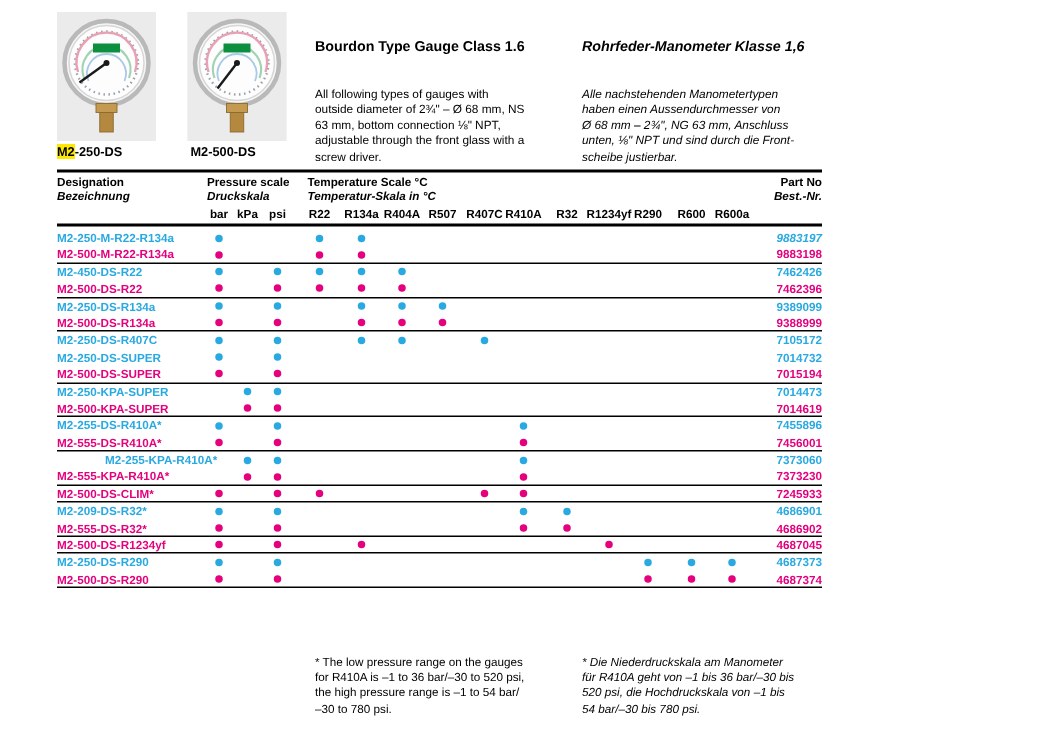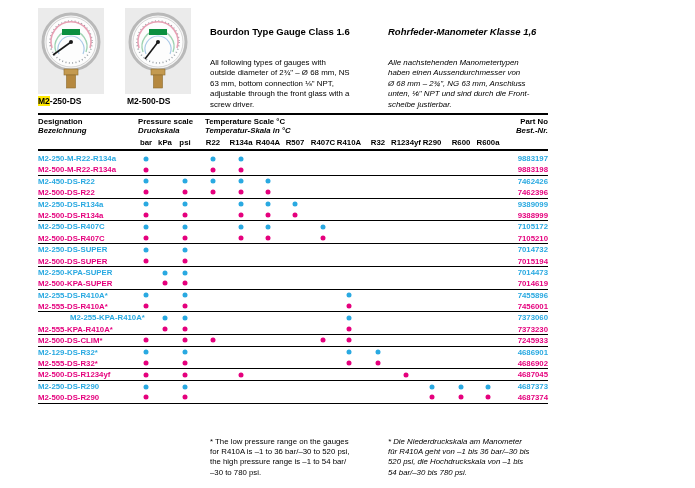--- a/index.html
+++ b/index.html
@@ -117,21 +117,21 @@
         <div class="hcell ccenter" style="left: 450px; top: 23px;">R600a</div>
       </div>
   </div>
   <div class="rule2" style="top:36px;"></div>
   <div id="rows" style="margin-top:2px;">
       <div class="trow">
         <span class="des" style="color: rgb(41, 169, 225);">M2-250-M-R22-R134a</span>
         <span class="dot" style="left: 108px; background: rgb(41, 169, 225);"></span>
         <span class="dot" style="left: 175px; background: rgb(41, 169, 225);"></span>
         <span class="dot" style="left: 203px; background: rgb(41, 169, 225);"></span>
-        <span class="pno" style="color: rgb(41, 169, 225);">9883197</span>
+        <span class="pno" style="color: rgb(41, 169, 225); font-style: italic;">9883197</span>
       </div>
       <div class="trow sep">
         <span class="des" style="color: rgb(229, 0, 125);">M2-500-M-R22-R134a</span>
         <span class="dot" style="left: 108px; background: rgb(229, 0, 125);"></span>
         <span class="dot" style="left: 175px; background: rgb(229, 0, 125);"></span>
         <span class="dot" style="left: 203px; background: rgb(229, 0, 125);"></span>
         <span class="pno" style="color: rgb(229, 0, 125);">9883198</span>
       </div>
       <div class="trow">
         <span class="des" style="color: rgb(41, 169, 225);">M2-450-DS-R22</span>
@@ -171,29 +171,20 @@
       </div>
       <div class="trow">
         <span class="des" style="color: rgb(41, 169, 225);">M2-250-DS-R407C</span>
         <span class="dot" style="left: 108px; background: rgb(41, 169, 225);"></span>
         <span class="dot" style="left: 147px; background: rgb(41, 169, 225);"></span>
         <span class="dot" style="left: 203px; background: rgb(41, 169, 225);"></span>
         <span class="dot" style="left: 230px; background: rgb(41, 169, 225);"></span>
         <span class="dot" style="left: 285px; background: rgb(41, 169, 225);"></span>
         <span class="pno" style="color: rgb(41, 169, 225);">7105172</span>
       </div>
-      <div class="trow sep">
-        <span class="des" style="color: rgb(229, 0, 125);">M2-500-DS-R407C</span>
-        <span class="dot" style="left: 108px; background: rgb(229, 0, 125);"></span>
-        <span class="dot" style="left: 147px; background: rgb(229, 0, 125);"></span>
-        <span class="dot" style="left: 203px; background: rgb(229, 0, 125);"></span>
-        <span class="dot" style="left: 230px; background: rgb(229, 0, 125);"></span>
-        <span class="dot" style="left: 285px; background: rgb(229, 0, 125);"></span>
-        <span class="pno" style="color: rgb(229, 0, 125);">7105210</span>
-      </div>
       <div class="trow">
         <span class="des" style="color: rgb(41, 169, 225);">M2-250-DS-SUPER</span>
         <span class="dot" style="left: 108px; background: rgb(41, 169, 225);"></span>
         <span class="dot" style="left: 147px; background: rgb(41, 169, 225);"></span>
         <span class="pno" style="color: rgb(41, 169, 225);">7014732</span>
       </div>
       <div class="trow sep">
         <span class="des" style="color: rgb(229, 0, 125);">M2-500-DS-SUPER</span>
         <span class="dot" style="left: 108px; background: rgb(229, 0, 125);"></span>
         <span class="dot" style="left: 147px; background: rgb(229, 0, 125);"></span>
@@ -242,21 +233,21 @@
       <div class="trow sep">
         <span class="des" style="color: rgb(229, 0, 125);">M2-500-DS-CLIM*</span>
         <span class="dot" style="left: 108px; background: rgb(229, 0, 125);"></span>
         <span class="dot" style="left: 147px; background: rgb(229, 0, 125);"></span>
         <span class="dot" style="left: 175px; background: rgb(229, 0, 125);"></span>
         <span class="dot" style="left: 285px; background: rgb(229, 0, 125);"></span>
         <span class="dot" style="left: 311px; background: rgb(229, 0, 125);"></span>
         <span class="pno" style="color: rgb(229, 0, 125);">7245933</span>
       </div>
       <div class="trow">
-        <span class="des" style="color: rgb(41, 169, 225);">M2-129-DS-R32*</span>
+        <span class="des" style="color: rgb(41, 169, 225);">M2-209-DS-R32*</span>
         <span class="dot" style="left: 108px; background: rgb(41, 169, 225);"></span>
         <span class="dot" style="left: 147px; background: rgb(41, 169, 225);"></span>
         <span class="dot" style="left: 311px; background: rgb(41, 169, 225);"></span>
         <span class="dot" style="left: 340px; background: rgb(41, 169, 225);"></span>
         <span class="pno" style="color: rgb(41, 169, 225);">4686901</span>
       </div>
       <div class="trow sep">
         <span class="des" style="color: rgb(229, 0, 125);">M2-555-DS-R32*</span>
         <span class="dot" style="left: 108px; background: rgb(229, 0, 125);"></span>
         <span class="dot" style="left: 147px; background: rgb(229, 0, 125);"></span>

